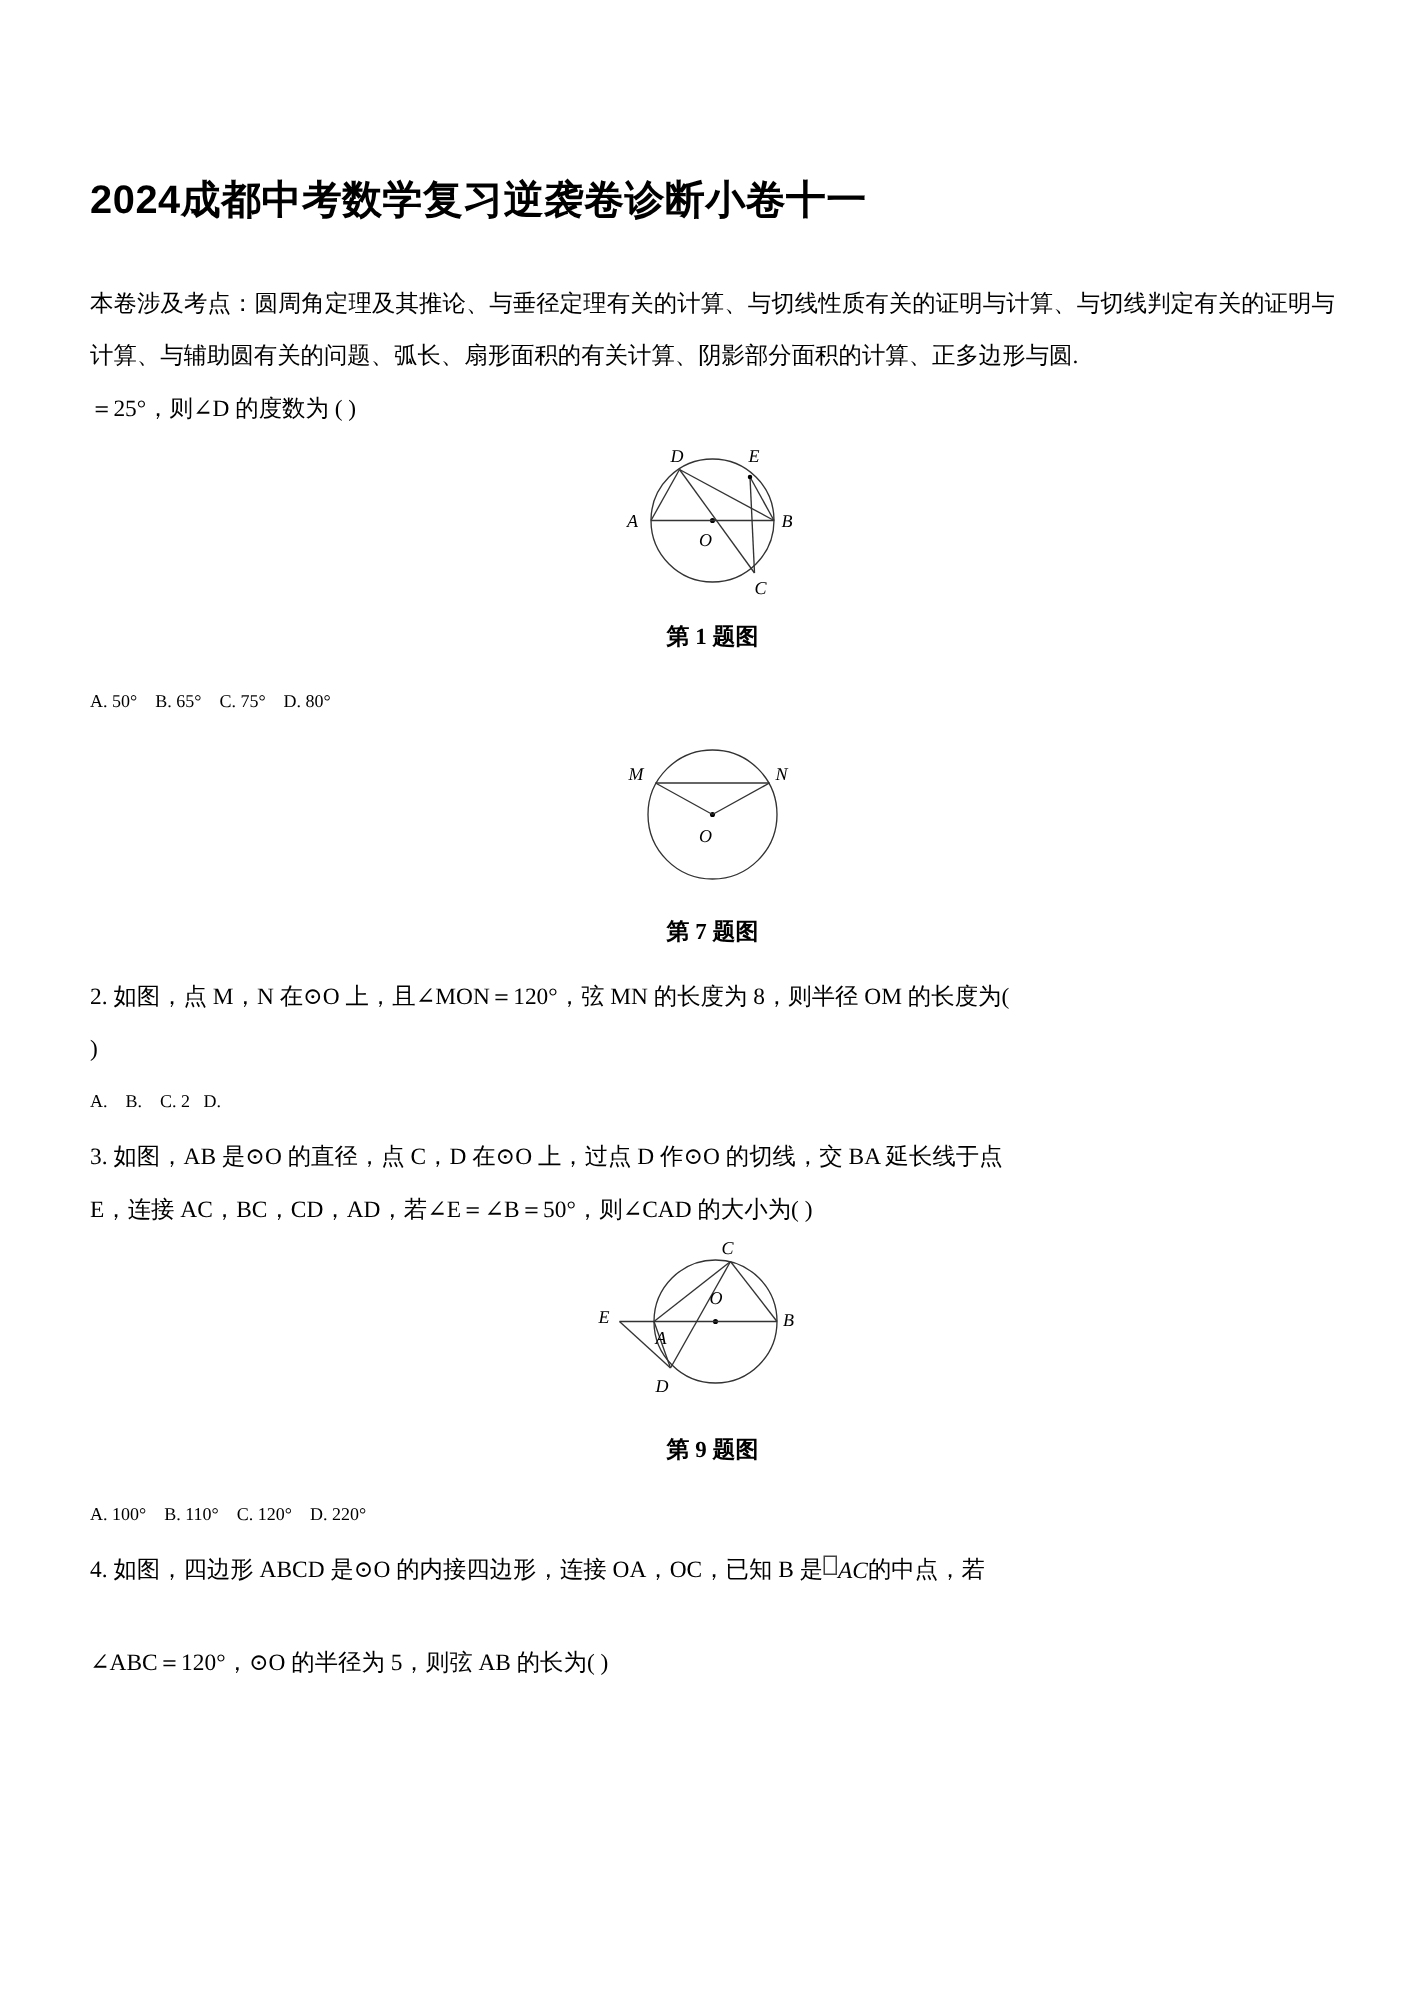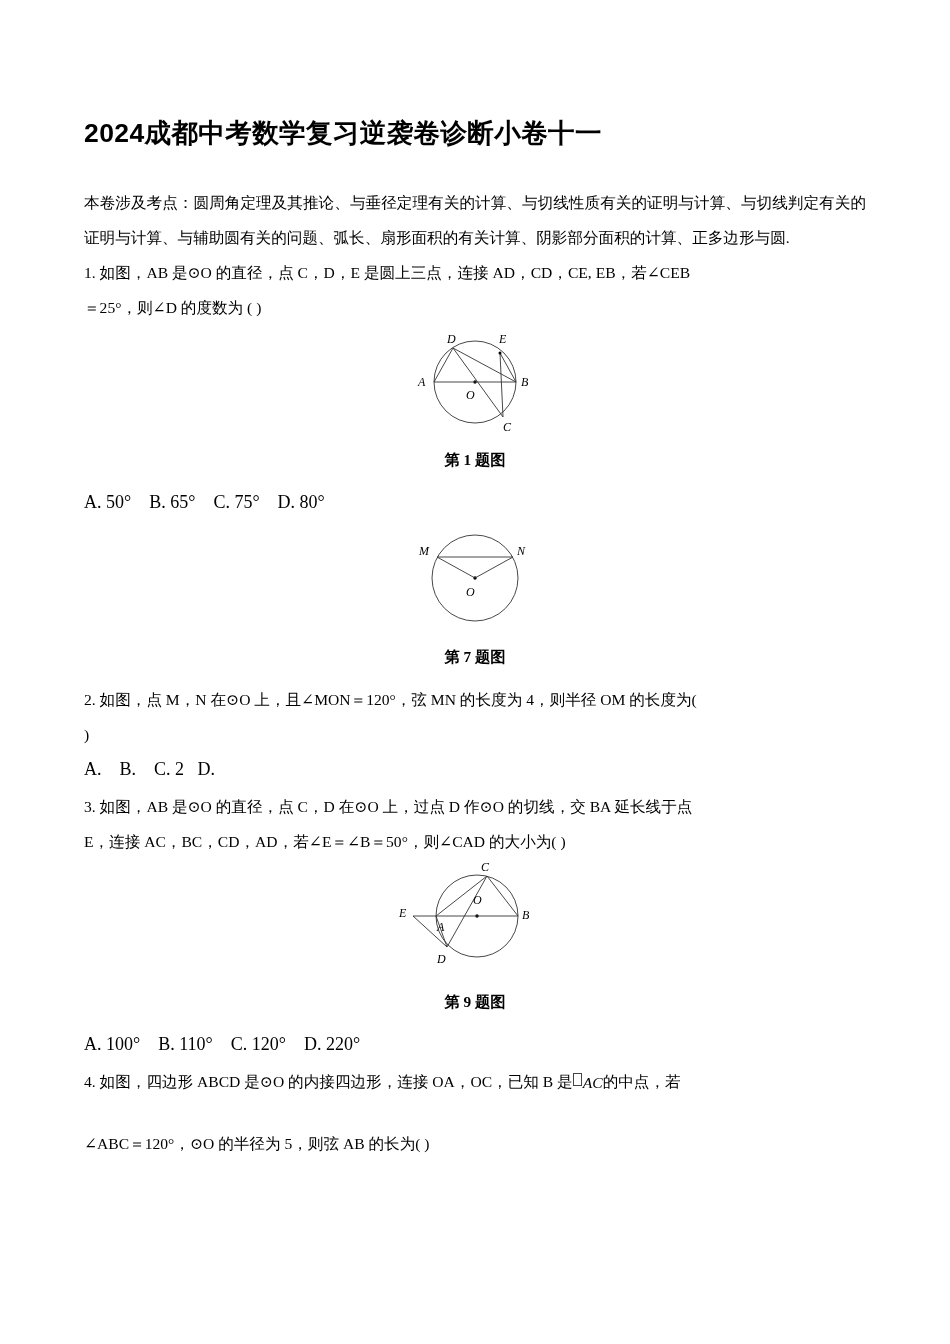--- a/index.html
+++ b/index.html
@@ -11,21 +11,21 @@
     font-family: "Liberation Serif", "DejaVu Serif", serif;
     color: #000000;
   }
   #page {
     position: relative;
     width: 950px;
     height: 1344px;
     background: #ffffff;
     overflow: hidden;
     box-sizing: border-box;
-    padding: 0 84px;
+    padding: 0 60px;
   }
   .doc-title {
     margin: 0;
     padding-top: 118px;
     font-family: "Liberation Sans", "DejaVu Sans", sans-serif;
     font-weight: bold;
     font-size: 26.5px;
     letter-spacing: 0.4px;
     text-align: left;
     line-height: 1.2;
@@ -46,21 +46,21 @@
     margin: 0;
   }
   .qtext {
     font-size: 15.6px;
     line-height: 35px;
     margin: 0;
     text-align: justify;
     text-justify: inter-ideograph;
   }
   .opts {
-    font-size: 18px;
+    font-size: 12px;
     line-height: 35px;
     margin: 0;
     white-space: pre;
   }
   .mi {
     font-style: italic;
     font-family: "Liberation Serif", "DejaVu Serif", serif;
   }
   .fig {
     text-align: center;
@@ -97,21 +97,20 @@
 </head>
 <body>
 
 <div id="page">
 
   <h1 class="doc-title">2024成都中考数学复习逆袭卷诊断小卷十一</h1>
 
   <p class="para intro">本卷涉及考点：圆周角定理及其推论、与垂径定理有关的计算、与切线性质有关的证明与计算、与切线判定有关的证明与计算、与辅助圆有关的问题、弧长、扇形面积的有关计算、阴影部分面积的计算、正多边形与圆.</p>
 
 
-  <p class="qtext">1. 如图，AB 是⊙O 的直径，点 C，D，E 是圆上三点，连接 AD，CD，CE, EB，若∠CEB</p>
   <p class="qtext">＝25°，则∠D 的度数为 (      )</p>
 
   <div class="fig">
     <svg width="150" height="110" viewBox="0 0 150 110">
 
       <circle cx="75" cy="57" r="41" fill="none" stroke="#333" stroke-width="0.9"></circle>
 
       <circle cx="75" cy="57" r="1.7" fill="#000"></circle>
 
       <line x1="34" y1="57" x2="116" y2="57" stroke="#333" stroke-width="0.9"></line>
@@ -147,21 +146,21 @@
       <line x1="37" y1="37" x2="113" y2="37" stroke="#333" stroke-width="0.9"></line>
       <line x1="37" y1="37" x2="75" y2="58" stroke="#333" stroke-width="0.9"></line>
       <line x1="113" y1="37" x2="75" y2="58" stroke="#333" stroke-width="0.9"></line>
       <text class="mi" x="19" y="35" font-size="12" font-style="italic" font-family="Liberation Serif, serif">M</text>
       <text class="mi" x="117" y="35" font-size="12" font-style="italic" font-family="Liberation Serif, serif">N</text>
       <text class="mi" x="66" y="76" font-size="12" font-style="italic" font-family="Liberation Serif, serif">O</text>
     </svg>
   </div>
   <p class="figcap">第 7 题图</p>
 
-  <p class="qtext blk1">2. 如图，点 M，N 在⊙O 上，且∠MON＝120°，弦 MN 的长度为 4，则半径 OM 的长度为(</p>
+  <p class="qtext blk1">2. 如图，点 M，N 在⊙O 上，且∠MON＝120°，弦 MN 的长度为 8，则半径 OM 的长度为(</p>
   <p class="qtext">)</p>
   <p class="opts">A.    B.    C. 2   D.</p>
 
   <p class="qtext blk2">3. 如图，AB 是⊙O 的直径，点 C，D 在⊙O 上，过点 D 作⊙O 的切线，交 BA 延长线于点</p>
   <p class="qtext">E，连接 AC，BC，CD，AD，若∠E＝∠B＝50°，则∠CAD 的大小为(      )</p>
 
   <div class="fig">
     <svg width="160" height="118" viewBox="0 0 160 118">
 
       <circle cx="82" cy="57" r="41" fill="none" stroke="#333" stroke-width="0.9"></circle>

